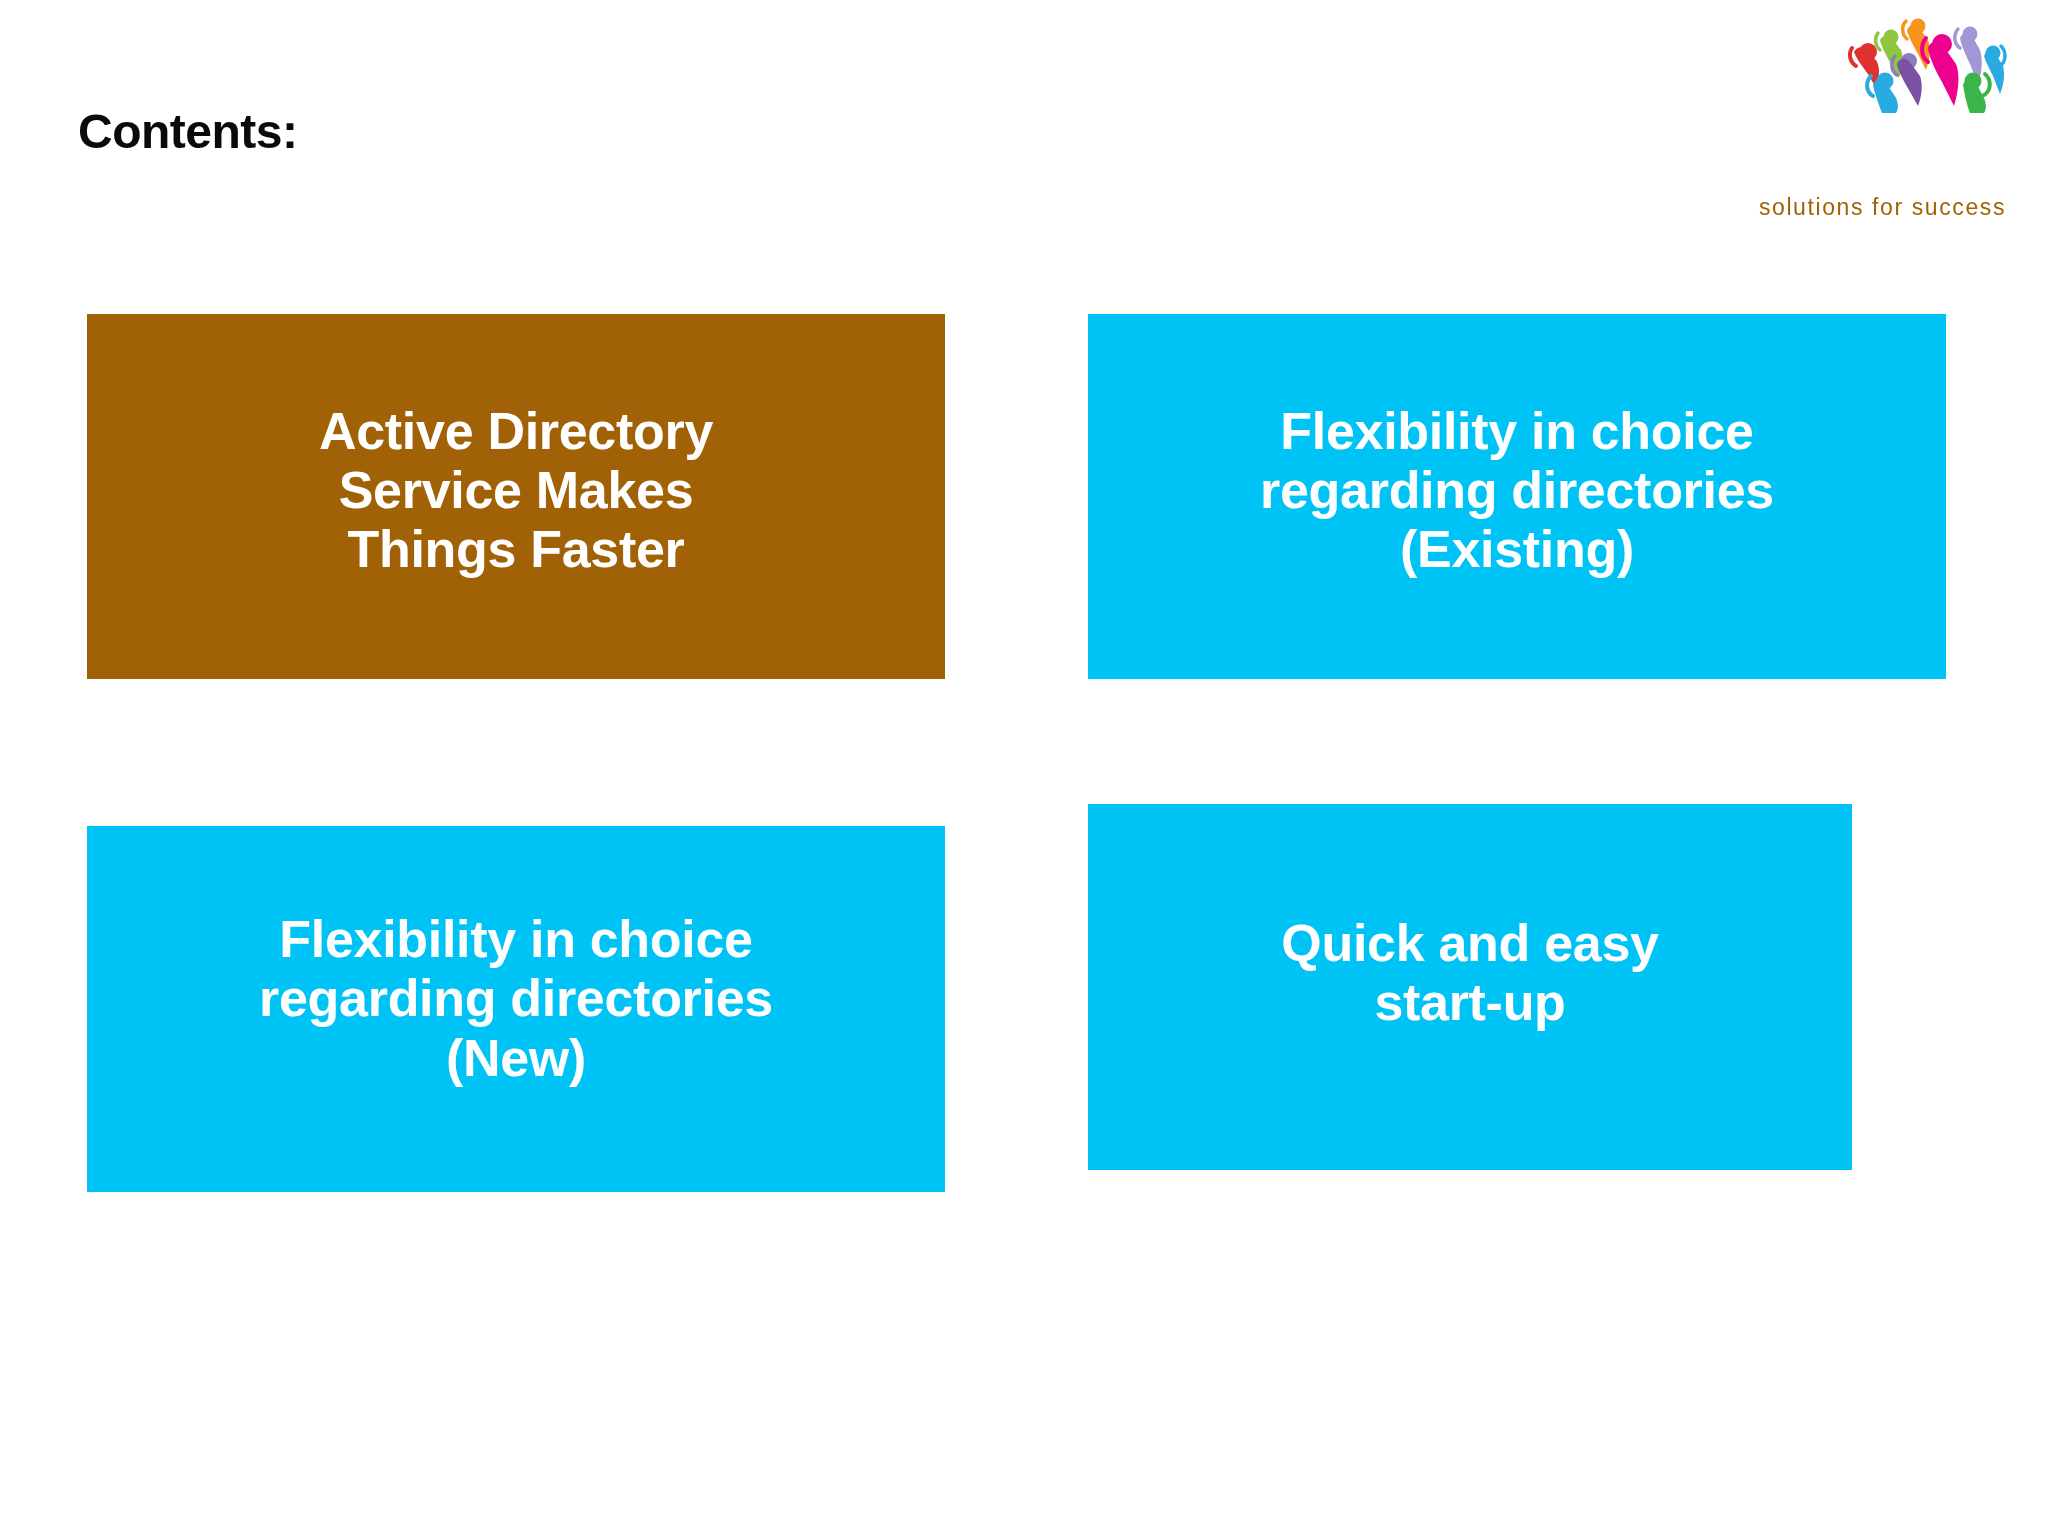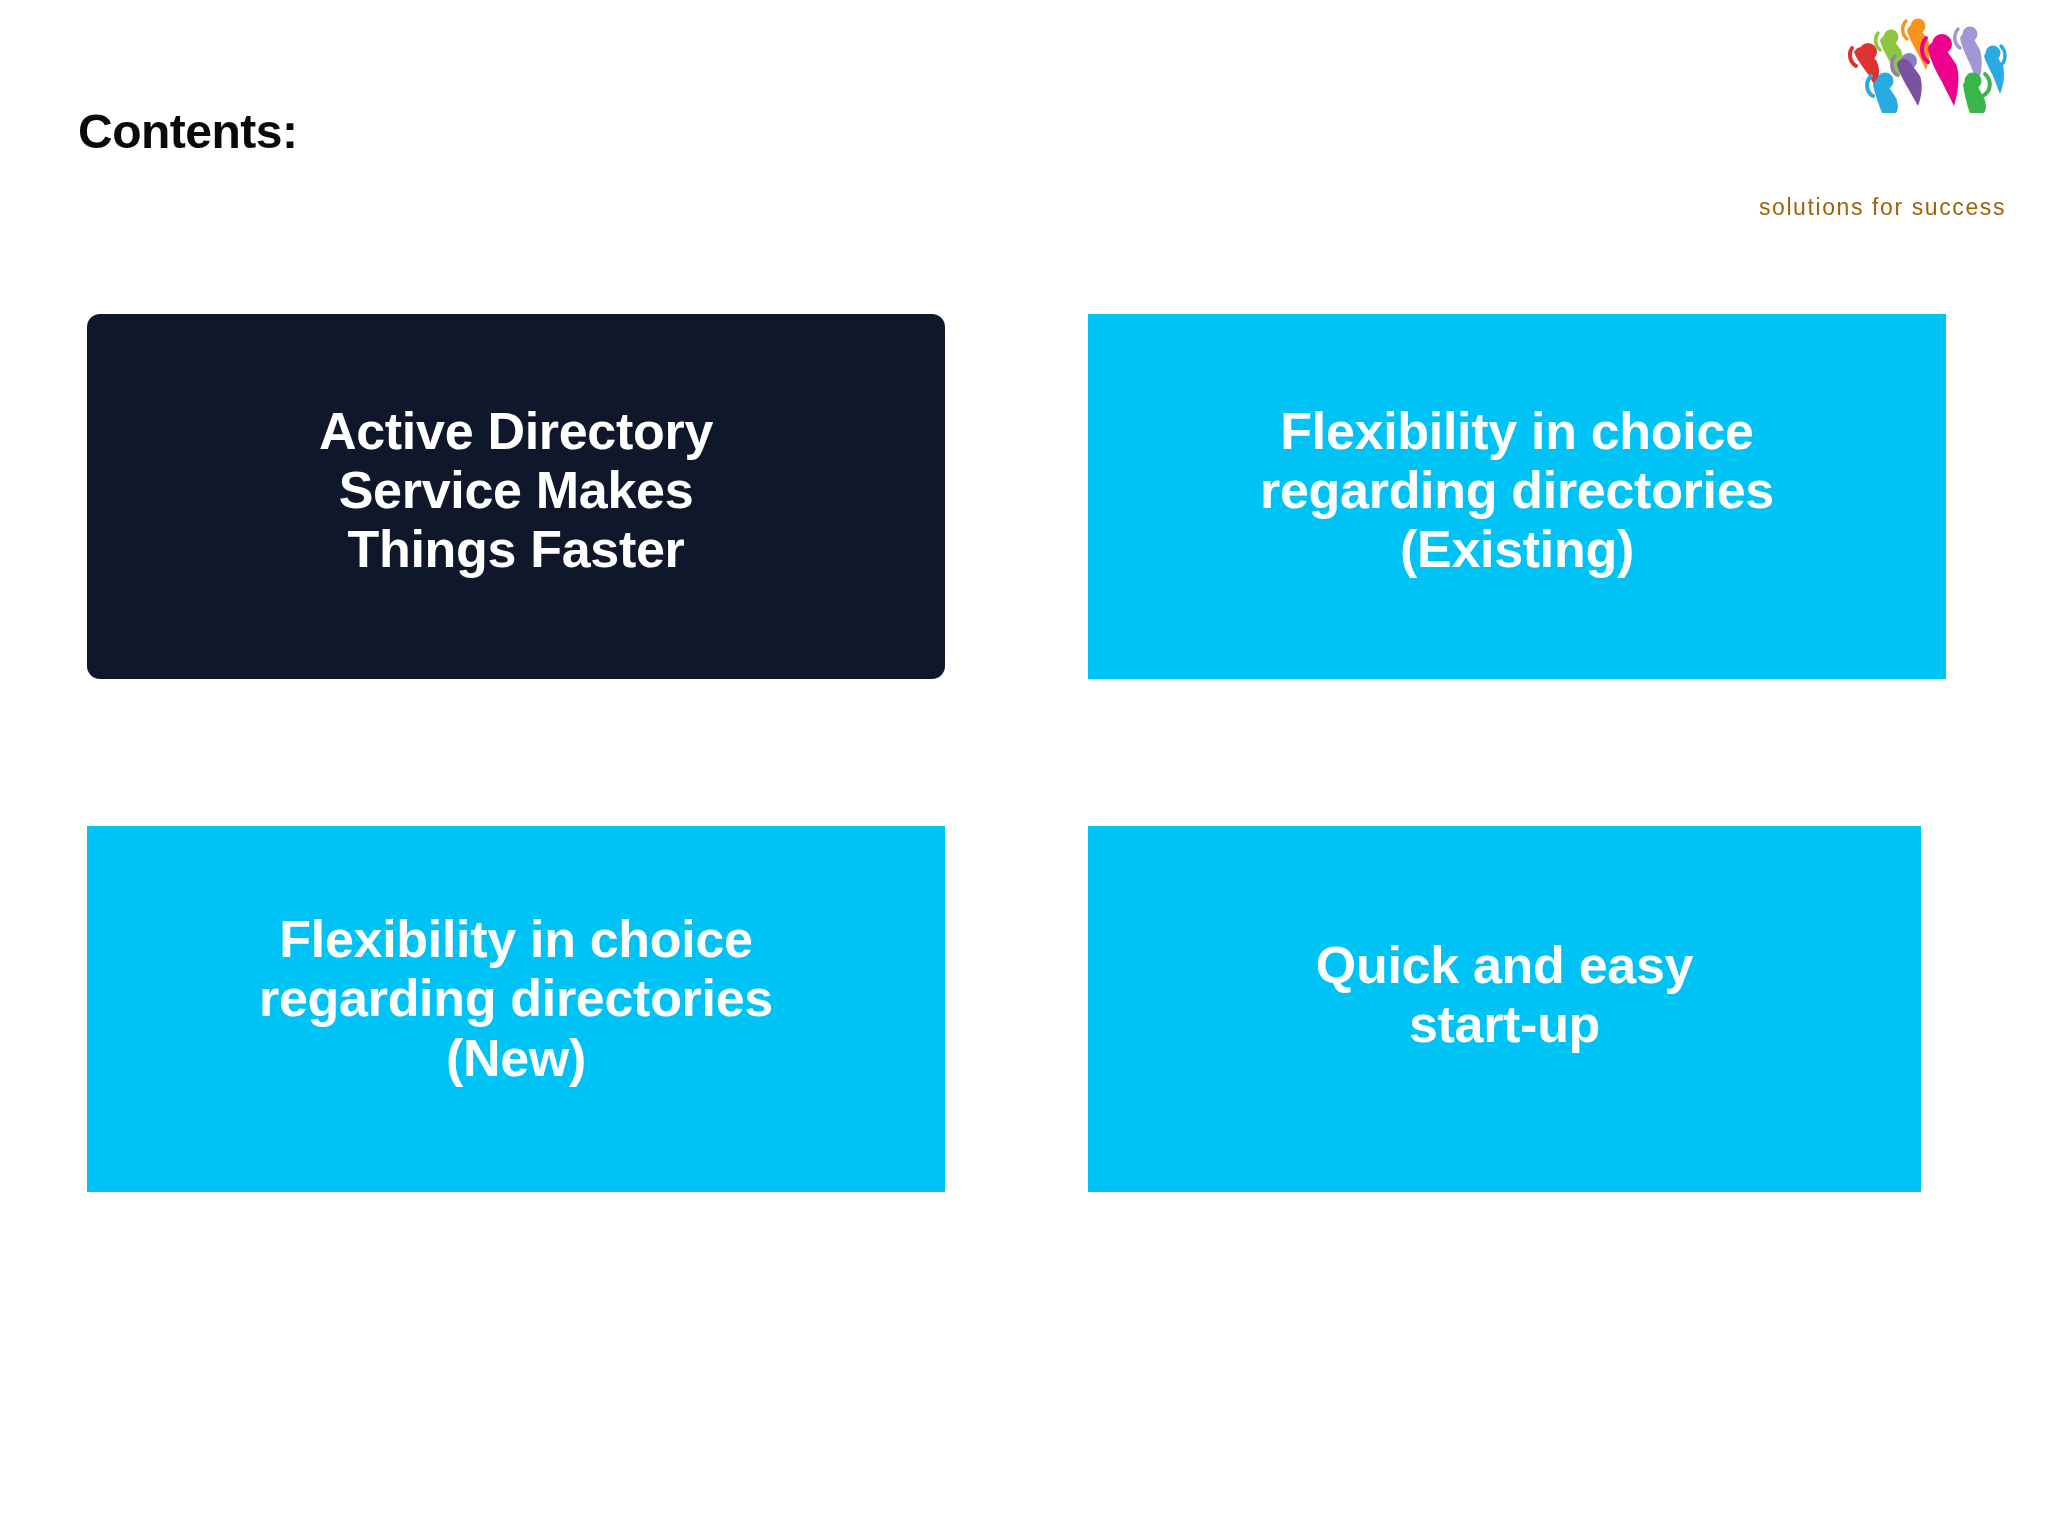--- a/index.html
+++ b/index.html
@@ -87,21 +87,21 @@
     font-size: 52px;
     line-height: 1.14;
     text-align: center;
     white-space: pre-line;
     letter-spacing: -0.3px;
   }
 
   #box-1 { left: 87px;  top: 314px; width: 858px; height: 365px; }
   #box-2 { left: 1088px; top: 314px; width: 858px; height: 365px; }
   #box-3 { left: 87px;  top: 826px; width: 858px; height: 366px; }
-  #box-4 { left: 1088px; top: 826px; width: 833px; height: 366px; }
+  #box-4 { left: 1088px; top: 804px; width: 764px; height: 366px; }
 
   
   #box-1 .box-text { transform: translateY(-6px); }
   #box-2 .box-text { transform: translateY(-6px); }
   #box-3 .box-text { transform: translateY(-10px); }
   #box-4 .box-text { transform: translateY(-14px); }
 </style>
 </head>
 <body>
 
@@ -167,21 +167,21 @@
           <path d="M117 77 C 119 71, 124 69, 129 73 L 138 90 C 141 97, 140 102, 138 105 L 124 105 C 120 95, 118 83, 117 77 Z" fill="#39b54a"></path>
           <path d="M139 66 C 146 72, 145 83, 138 87" stroke="#39b54a" stroke-width="4" fill="none" stroke-linecap="round"></path>
         </g>
       </svg>
     </div>
 
 
     <div id="logo-tagline" style="color: #a16207;">solutions for success</div>
   </div>
 
-  <div id="box-1" class="content-box" style="background: #0f172a; border-radius: 13px;">
+  <div id="box-1" class="content-box" style="background: #a16207;">
     <div class="box-text" style="color: rgb(255, 255, 255);">Active Directory
 Service Makes
 Things Faster</div>
   </div>
 
   <div id="box-2" class="content-box" style="background: rgb(0, 195, 245);">
     <div class="box-text" style="color: rgb(255, 255, 255);">Flexibility in choice
 regarding directories
 (Existing)</div>
   </div>

